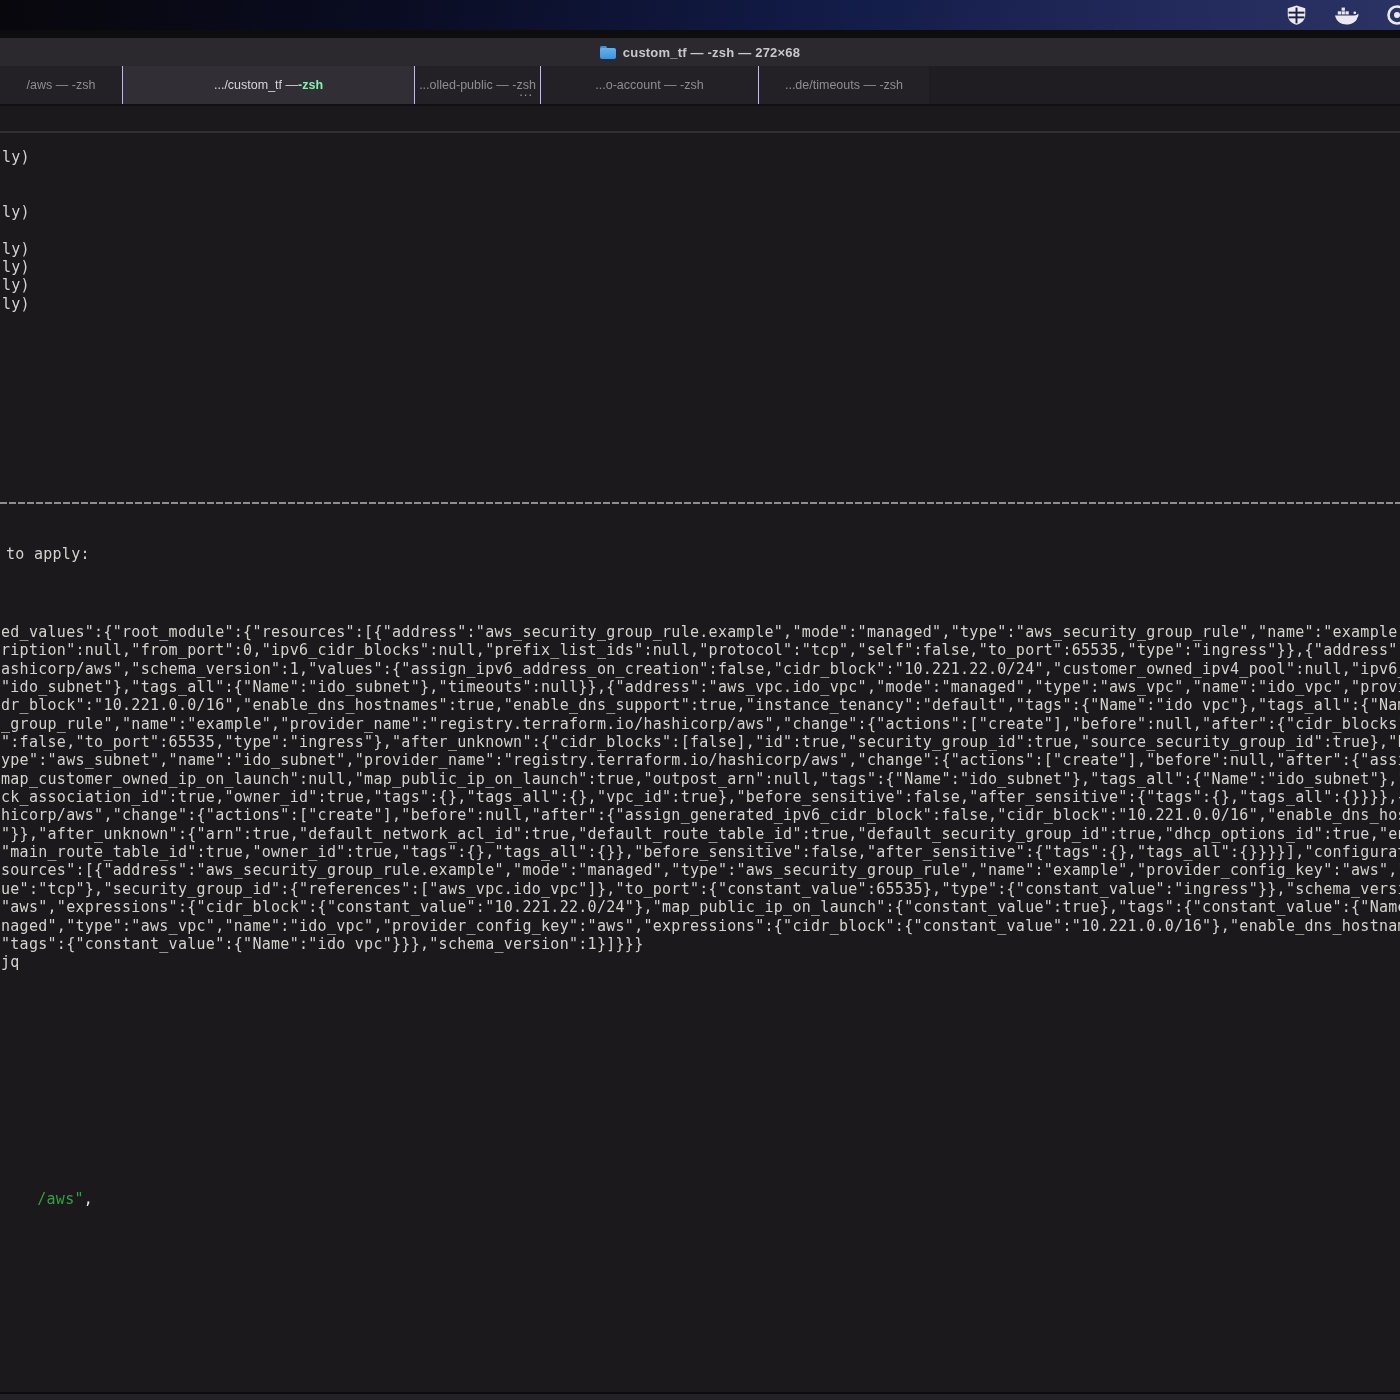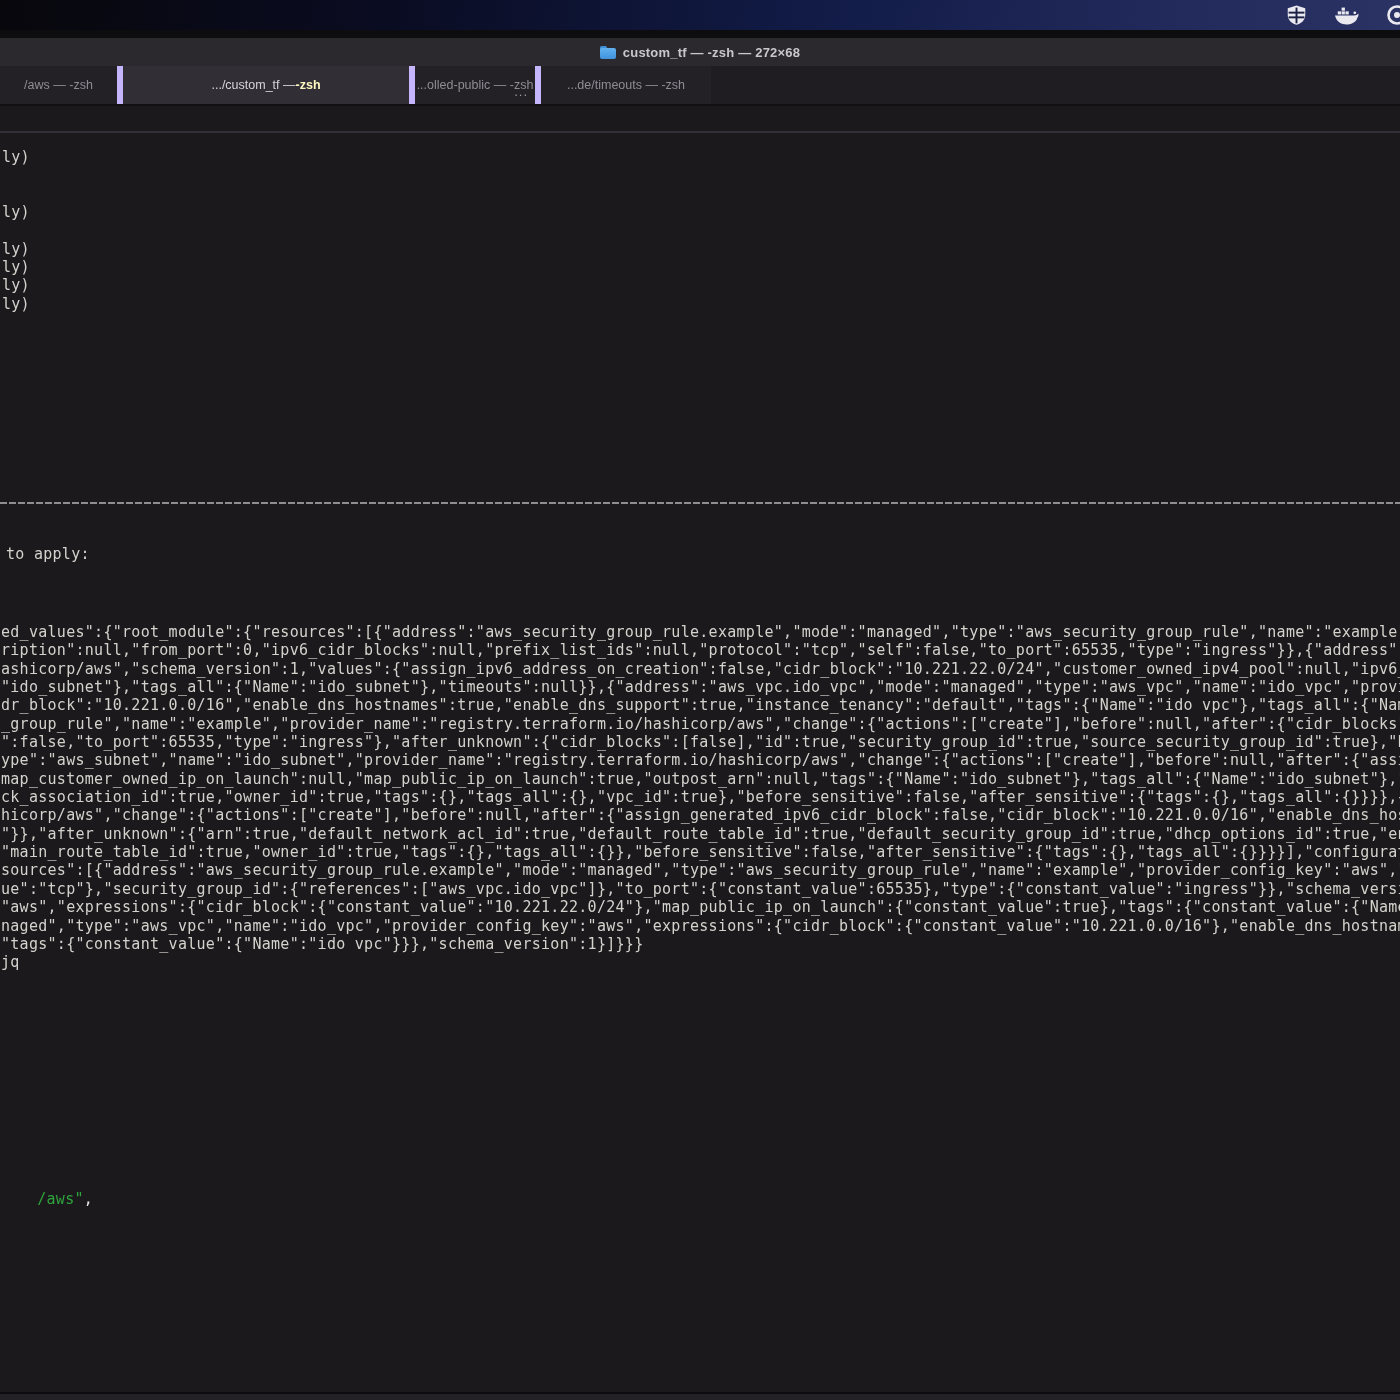--- a/index.html
+++ b/index.html
@@ -15,24 +15,24 @@
   .titlebar{position:absolute;left:0;top:38px;width:1400px;height:28px;background:#2b292e;
             border-bottom:1px solid #1c1a1e;display:flex;align-items:center;justify-content:center;gap:7px;}
   .titlebar .title{color:#c9c7cb;font-size:13px;font-weight:700;letter-spacing:.2px;}
   .folder-icon{width:16px;height:13px;position:relative;display:inline-block;}
   .folder-icon .back{position:absolute;left:0;top:0;width:7px;height:4px;background:#3f8fd6;border-radius:1.5px 1.5px 0 0;}
   .folder-icon .front{position:absolute;left:0;top:2px;width:16px;height:11px;background:linear-gradient(#62b1ef,#3f93dd);border-radius:2px;}
   
   .tabbar{position:absolute;left:0;top:66px;width:1400px;height:38px;background:#1f1d22;display:flex;}
   .tabbar:after{content:"";position:absolute;left:0;top:38px;width:1400px;height:2px;background:#121014;}
   .tab{height:38px;display:flex;align-items:center;justify-content:center;
-       border-right:6px solid #c4b5fd;box-sizing:border-box;overflow:hidden;position:relative;
+       border-right:1px solid #c4b5fd;box-sizing:border-box;overflow:hidden;position:relative;
        color:#8f8c92;font-size:12.5px;white-space:nowrap;background:#232126;}
   .tab.active{background:#312e35;color:#d7d5da;}
-  .tab.active .zsh{color:#fef9c3;font-weight:700;}
+  .tab.active .zsh{color:#86efac;font-weight:700;}
   .tab .overflow-dots{position:absolute;right:7px;bottom:5px;color:#9a979d;font-size:13px;letter-spacing:1px;}
   
   .terminal{position:absolute;left:0;top:106px;width:1400px;height:1294px;background:#1b191c;overflow:hidden;
             font-family:"DejaVu Sans Mono",monospace;font-size:15px;letter-spacing:.28px;color:#d5d2cd;}
   .hairline{position:absolute;left:0;top:25px;width:1400px;height:2px;background:rgba(94,84,96,.38);}
   .frag{position:absolute;left:2px;height:18px;line-height:18px;white-space:pre;}
   .divider{position:absolute;left:0;top:396px;width:1400px;height:2px;
            background:repeating-linear-gradient(90deg,#908d91 0 7px,rgba(0,0,0,0) 7px 9px);}
   .to-apply{position:absolute;left:6px;top:439px;height:18px;line-height:18px;white-space:pre;}
   .json-block{position:absolute;left:1px;top:517px;width:1420px;}
@@ -93,20 +93,23 @@
     <span>/aws — -zsh</span>
   </div>
   <div class="tab active" style="width:292px;text-align:center;">
     <span>.../custom_tf — </span>
       <span class="zsh">-zsh</span>
   </div>
   <div class="tab" style="width:126px;">
     <span>...olled-public — -zsh</span>
     <span class="overflow-dots">...</span>
   </div>
+  <div class="tab" style="width:218px;">
+    <span>...o-account — -zsh</span>
+  </div>
   <div class="tab" style="width:170px;border-right:none;">
     <span>...de/timeouts — -zsh</span>
   </div>
 </div>
 
 <div class="terminal">
   <div class="hairline"></div>
 
   <div class="frag" style="top:42px;">ly)</div>
   <div class="frag" style="top:97px;">ly)</div>

